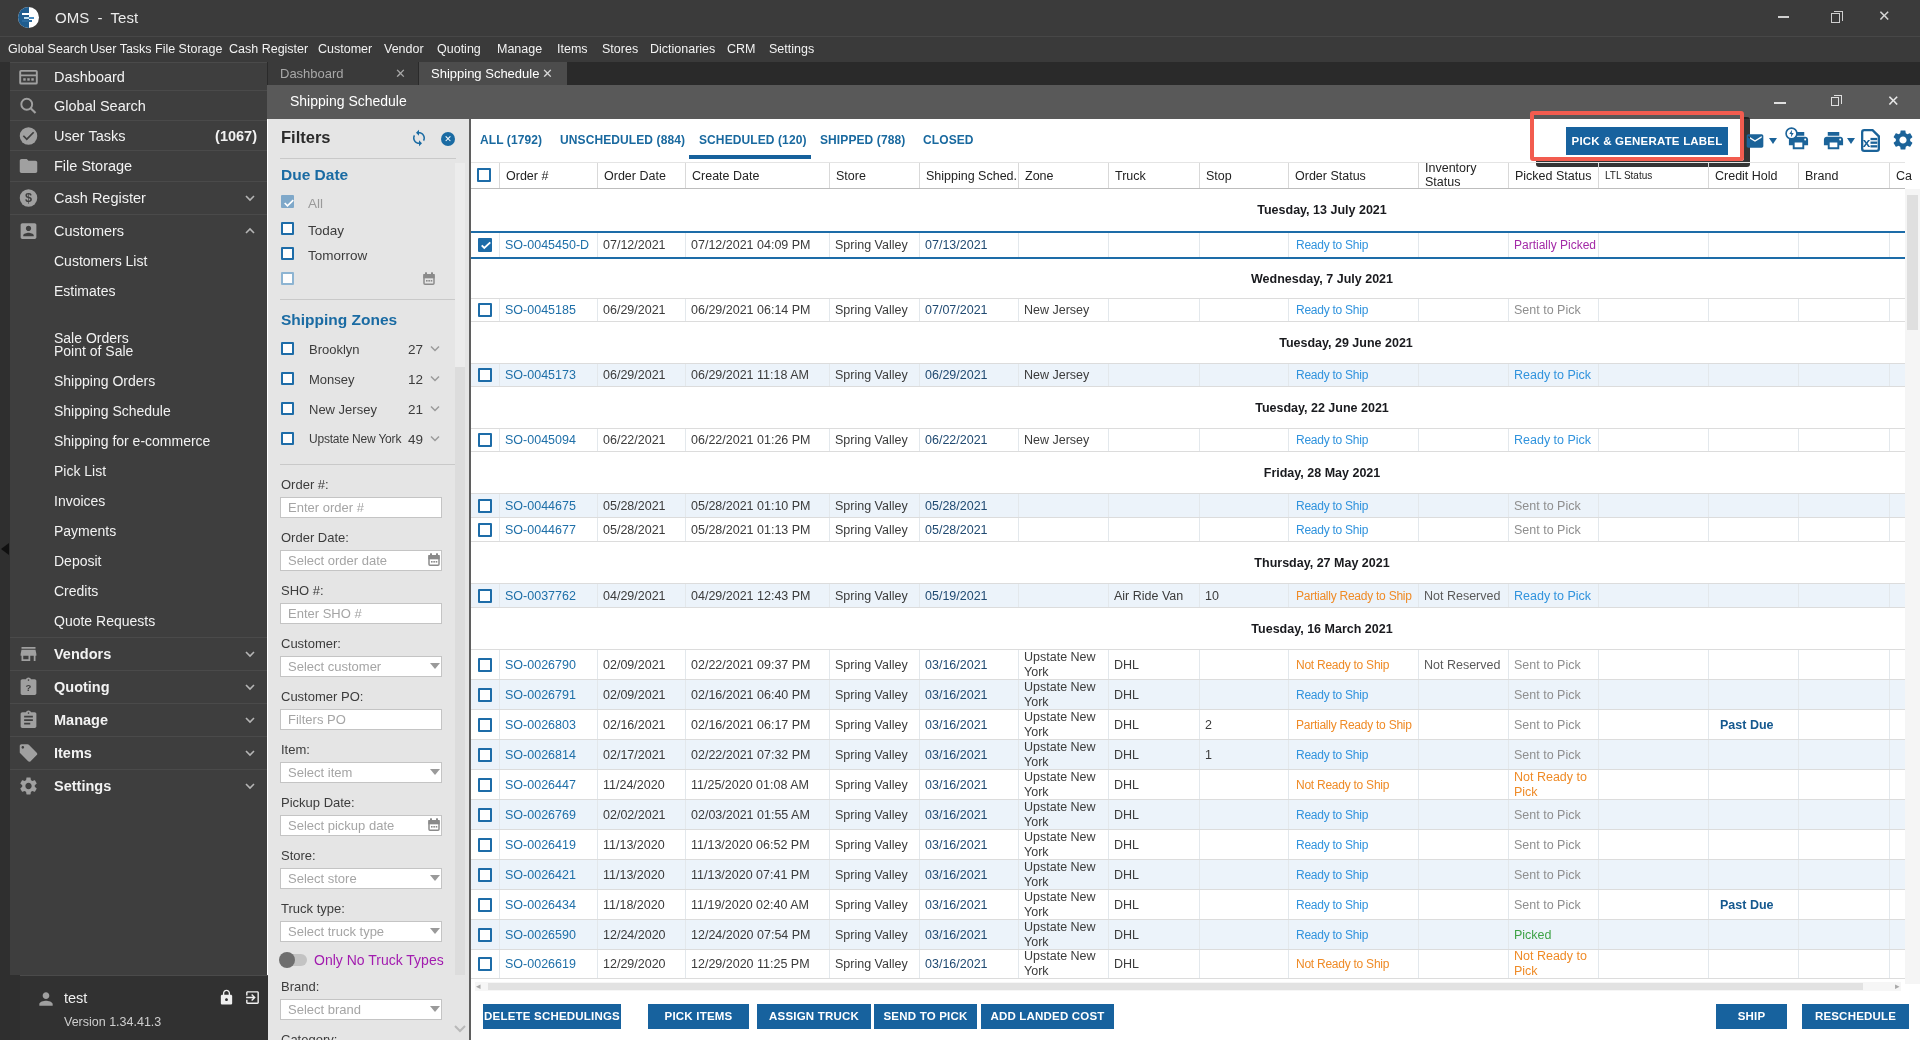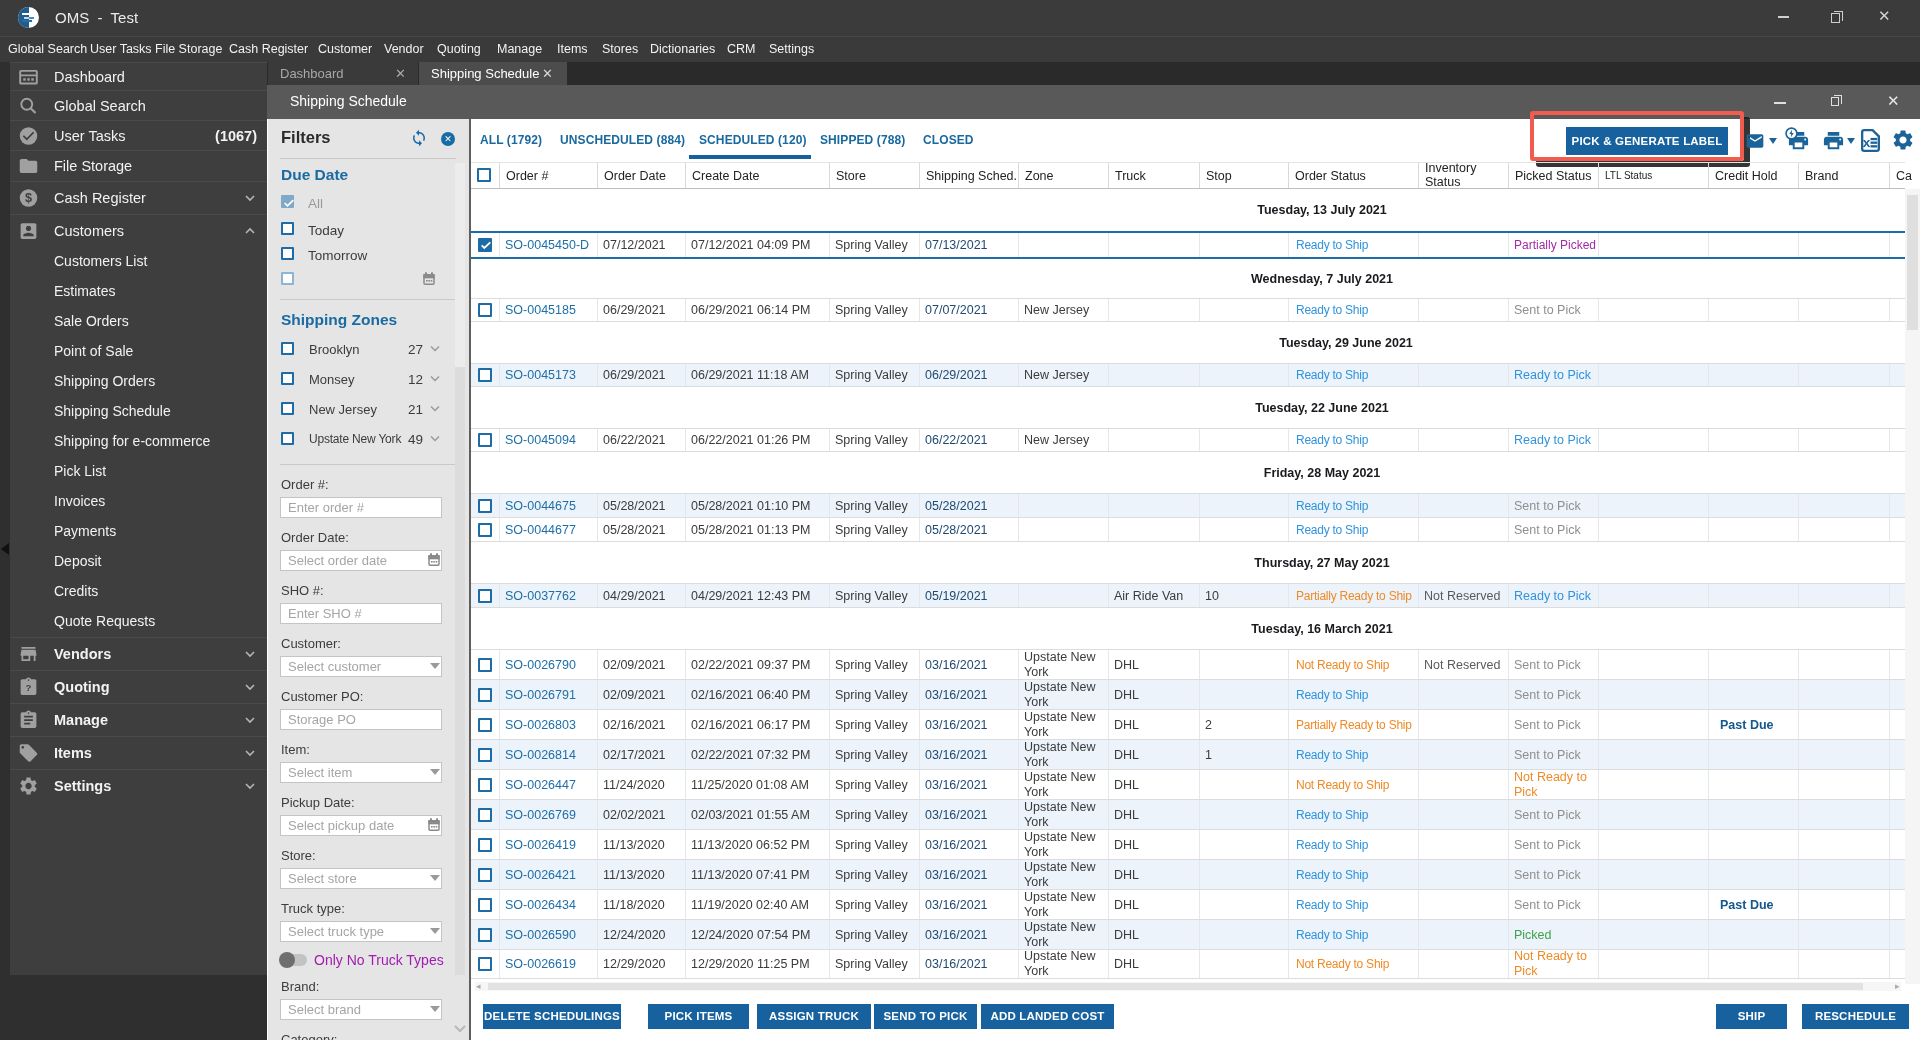--- a/index.html
+++ b/index.html
@@ -131,21 +131,21 @@
 <div class="icon"><svg width="21" height="21" viewBox="0 0 24 24">
             <path fill="#a0a0a0" d="M3 5v14c0 1.1.89 2 2 2h14c1.1 0 2-.9 2-2V5c0-1.1-.9-2-2-2H5c-1.11 0-2 .9-2 2zm12 4c0 1.66-1.34 3-3 3s-3-1.34-3-3 1.34-3 3-3 3 1.34 3 3zm-9 8c0-2 4-3.1 6-3.1s6 1.1 6 3.1v1H6v-1z"></path>
           </svg></div>
 <div class="lbl">Customers</div>
 <svg class="chev" viewBox="0 0 10 10">
           <path d="M1 7l4-4 4 4" fill="none" stroke="#b5b5b5" stroke-width="1.6"></path>
         </svg>
 </div>
 <div class="ssub" style="top:199px;">Customers List</div>
 <div class="ssub" style="top:229px;">Estimates</div>
-<div class="ssub" style="top:259px;">Sale Orders</div>
+<div class="ssub" style="top:276px;">Sale Orders</div>
 <div class="ssub" style="top:289px;">Point of Sale</div>
 <div class="ssub" style="top:319px;">Shipping Orders</div>
 <div class="ssub" style="top:349px;">Shipping Schedule</div>
 <div class="ssub" style="top:379px;">Shipping for e-commerce</div>
 <div class="ssub" style="top:409px;">Pick List</div>
 <div class="ssub" style="top:439px;">Invoices</div>
 <div class="ssub" style="top:469px;">Payments</div>
 <div class="ssub" style="top:499px;">Deposit</div>
 <div class="ssub" style="top:529px;">Credits</div>
 <div class="ssub" style="top:559px;">Quote Requests</div>
@@ -187,20 +187,33 @@
         </svg>
 </div>
 <div class="srow" style="top:707px;height:33px;">
 <div class="icon"><svg width="21" height="21" viewBox="0 0 24 24">
             <path fill="#a0a0a0" d="M19.14,12.94c0.04-0.3,0.06-0.61,0.06-0.94c0-0.32-0.02-0.64-0.07-0.94l2.03-1.58c0.18-0.14,0.23-0.41,0.12-0.61l-1.92-3.32c-0.12-0.22-0.37-0.29-0.59-0.22l-2.39,0.96c-0.5-0.38-1.03-0.7-1.62-0.94L14.4,2.81c-0.04-0.24-0.24-0.41-0.48-0.41h-3.84c-0.24,0-0.43,0.17-0.47,0.41L9.25,5.35C8.66,5.59,8.12,5.92,7.63,6.29L5.24,5.33c-0.22-0.08-0.47,0-0.59,0.22L2.74,8.87C2.62,9.08,2.66,9.34,2.86,9.48l2.03,1.58C4.84,11.36,4.8,11.69,4.8,12s0.02,0.64,0.07,0.94l-2.03,1.58c-0.18,0.14-0.23,0.41-0.12,0.61l1.92,3.32c0.12,0.22,0.37,0.29,0.59,0.22l2.39-0.96c0.5,0.38,1.03,0.7,1.62,0.94l0.36,2.54c0.05,0.24,0.24,0.41,0.48,0.41h3.84c0.24,0,0.44-0.17,0.47-0.41l0.36-2.54c0.59-0.24,1.13-0.56,1.62-0.94l2.39,0.96c0.22,0.08,0.47,0,0.59-0.22l1.92-3.32c0.12-0.22,0.07-0.47-0.12-0.61L19.14,12.94z M12,15.6c-1.98,0-3.6-1.62-3.6-3.6s1.62-3.6,3.6-3.6s3.6,1.62,3.6,3.6S13.98,15.6,12,15.6z"></path>
           </svg></div>
 <div class="lbl" style="font-weight:bold;">Settings</div>
 <svg class="chev" viewBox="0 0 10 10">
           <path d="M1 3l4 4 4-4" fill="none" stroke="#b5b5b5" stroke-width="1.6"></path>
         </svg>
+</div>
+<div id="sidebottom">
+<div class="abs" style="left:16px;top:13px;"><svg width="20" height="20" viewBox="0 0 24 24">
+            <path fill="#9f9f9f" d="M12 12c2.21 0 4-1.79 4-4s-1.79-4-4-4-4 1.79-4 4 1.79 4 4 4zm0 2c-2.67 0-8 1.34-8 4v2h16v-2c0-2.66-5.33-4-8-4z"></path>
+          </svg></div>
+<div class="abs" style="left:44px;top:14px;color:#f0f0f0;font-size:14.5px;">test</div>
+<div class="abs" style="left:198px;top:13px;"><svg width="17" height="17" viewBox="0 0 24 24">
+            <path fill="#efefef" d="M18 8h-1V6c0-2.76-2.24-5-5-5S7 3.24 7 6v2H6c-1.1 0-2 .9-2 2v10c0 1.1.9 2 2 2h12c1.1 0 2-.9 2-2V10c0-1.1-.9-2-2-2zm-6 9c-1.1 0-2-.9-2-2s.9-2 2-2 2 .9 2 2-.9 2-2 2zm3.1-9H8.9V6c0-1.71 1.39-3.1 3.1-3.1 1.71 0 3.1 1.39 3.1 3.1v2z"></path>
+          </svg></div>
+<div class="abs" style="left:224px;top:13px;"><svg width="17" height="17" viewBox="0 0 24 24">
+            <path fill="#efefef" d="M10.09 15.59L11.5 17l5-5-5-5-1.41 1.41L12.67 11H3v2h9.67l-2.58 2.59zM19 3H5c-1.11 0-2 .9-2 2v4h2V5h14v14H5v-4H3v4c0 1.1.89 2 2 2h14c1.1 0 2-.9 2-2V5c0-1.1-.9-2-2-2z"></path>
+          </svg></div>
+<div class="abs" style="left:44px;top:39px;color:#cecece;font-size:12.5px;">Version 1.34.41.3</div>
 </div>
 </div>
 <div class="abs" style="left:1px;top:481px;width:0;height:0;border-top:6px solid transparent;border-bottom:6px solid transparent;border-right:8px solid #101010;"></div>
 </div>
 <div class="abs" id="tabbar">
 <div class="dtab" style="left:1px;width:150px;background:#3a3a3a;color:#a8a8a8;"><span style="margin-left:12px;">Dashboard</span><span style="position:absolute;right:12px;">✕</span></div>
 <div class="dtab" style="left:152px;width:148px;background:#4c4c4c;color:#ffffff;"><span style="margin-left:12px;">Shipping Schedule</span><span style="position:absolute;right:14px;color:#d8d8d8;">✕</span></div>
 </div>
 <div class="abs" id="innerbar">
 <div class="abs" style="left:23px;top:0;height:34px;line-height:33px;color:#fff;font-size:14px;">Shipping Schedule</div>
@@ -283,21 +296,21 @@
           <rect x="11" y="13.5" width="2.4" height="2.4"></rect>
           <rect x="14.5" y="13.5" width="2.4" height="2.4"></rect>
         </g>
       </svg></div>
 <div class="flabel" style="top:471px;">SHO #:</div>
 <div class="finput" style="top:484px;">Enter SHO #</div>
 <div class="flabel" style="top:524px;">Customer:</div>
 <div class="finput" style="top:537px;">Select customer</div>
 <div class="ddtri" style="left:162px;top:544px;"></div>
 <div class="flabel" style="top:577px;">Customer PO:</div>
-<div class="finput" style="top:590px;">Storage PO</div>
+<div class="finput" style="top:590px;">Filters PO</div>
 <div class="flabel" style="top:630px;">Item:</div>
 <div class="finput" style="top:643px;">Select item</div>
 <div class="ddtri" style="left:162px;top:650px;"></div>
 <div class="flabel" style="top:683px;">Pickup Date:</div>
 <div class="finput" style="top:696px;">Select pickup date</div>
 <div class="abs" style="left:158px;top:698px;"><svg width="16" height="16" viewBox="0 0 24 24">
         <g fill="#8a8a8a">
           <rect x="6" y="2" width="3" height="5"></rect>
           <rect x="15" y="2" width="3" height="5"></rect>
           <rect x="3.5" y="4.5" width="17" height="6.5"></rect>

